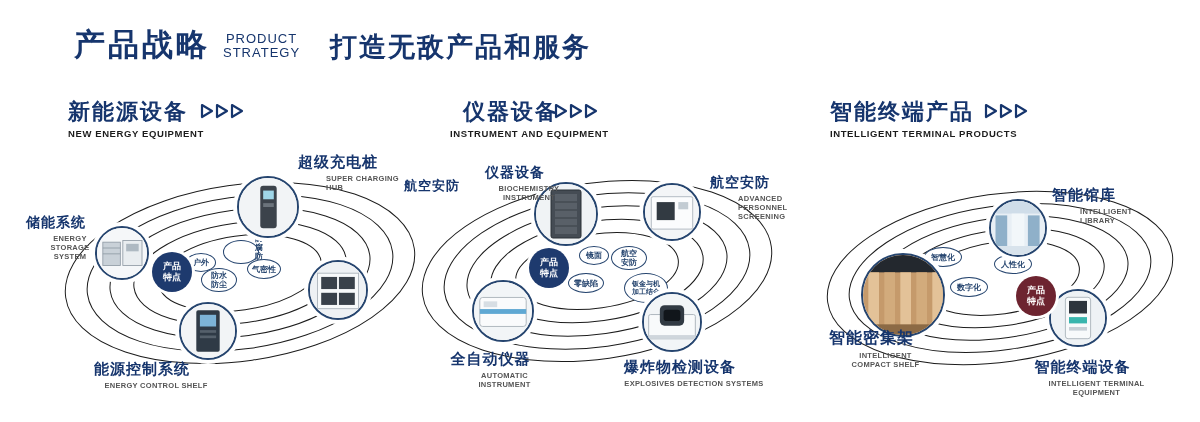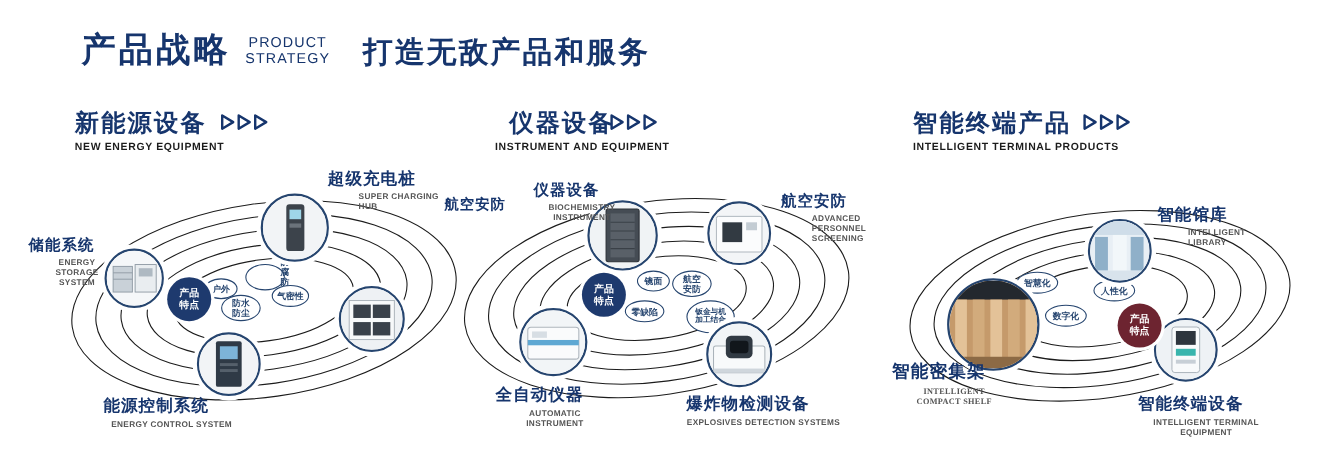--- a/index.html
+++ b/index.html
@@ -125,21 +125,21 @@
     <div class="lbl" style="left:10px; top:214px; width:92px;">
       <div class="label-cn sm">储能系统</div>
       <div class="label-en">ENERGY STORAGE SYSTEM</div>
     </div>
     <div class="lbl la" style="left:298px; top:153px; width:115px;">
       <div class="label-cn">超级充电桩</div>
       <div class="label-en">SUPER CHARGING HUB</div>
     </div>
     <div class="lbl" style="left:72px; top:360px; width:140px;">
       <div class="label-cn">能源控制系统</div>
-      <div class="label-en">ENERGY CONTROL SYSTEM</div>
+      <div class="label-en">ENERGY CONTROL SHELF</div>
     </div>
   </div>
 
   <div class="grp">
     <div class="sec-title" style="left:463px; top:97px;text-align:right;">仪器设备</div>
     <svg class="arrows" style="left:554px; top:103px;" width="44" height="16" viewBox="0 0 44 16">
       <path d="M2 2 L12 8 L2 14 Z" fill="none" stroke="#16356d" stroke-width="2.2" stroke-linejoin="round"></path>
       <path d="M17 2 L27 8 L17 14 Z" fill="none" stroke="#16356d" stroke-width="2.2" stroke-linejoin="round"></path>
       <path d="M32 2 L42 8 L32 14 Z" fill="none" stroke="#16356d" stroke-width="2.2" stroke-linejoin="round"></path>
     </svg>
@@ -279,21 +279,21 @@
       <span>产品特点</span>
     </div>
     <div class="bubble" style="left:924px; top:247px; width:38px; height:20px;">智慧化</div>
     <div class="bubble" style="left:994px; top:254px; width:38px; height:20px;">人性化</div>
     <div class="bubble" style="left:950px; top:277px; width:38px; height:20px;">数字化</div>
 
     <div class="lbl la" style="left:1052px; top:186px; width:115px;">
       <div class="label-cn">智能馆库</div>
       <div class="label-en">INTELLIGENT LIBRARY</div>
     </div>
-    <div class="lbl" style="left:786px; top:328px; width:135px;font-family:Liberation Serif, serif;">
+    <div class="lbl" style="left:804px; top:328px; width:135px;">
       <div class="label-cn lg">智能密集架</div>
       <div class="label-en" style="width:110px; margin:2px auto 0;">INTELLIGENT COMPACT SHELF</div>
     </div>
     <div class="lbl" style="left:1000px; top:358px; width:165px;">
       <div class="label-cn">智能终端设备</div>
       <div class="label-en">INTELLIGENT TERMINAL EQUIPMENT</div>
     </div>
   </div>
 
 </div>

